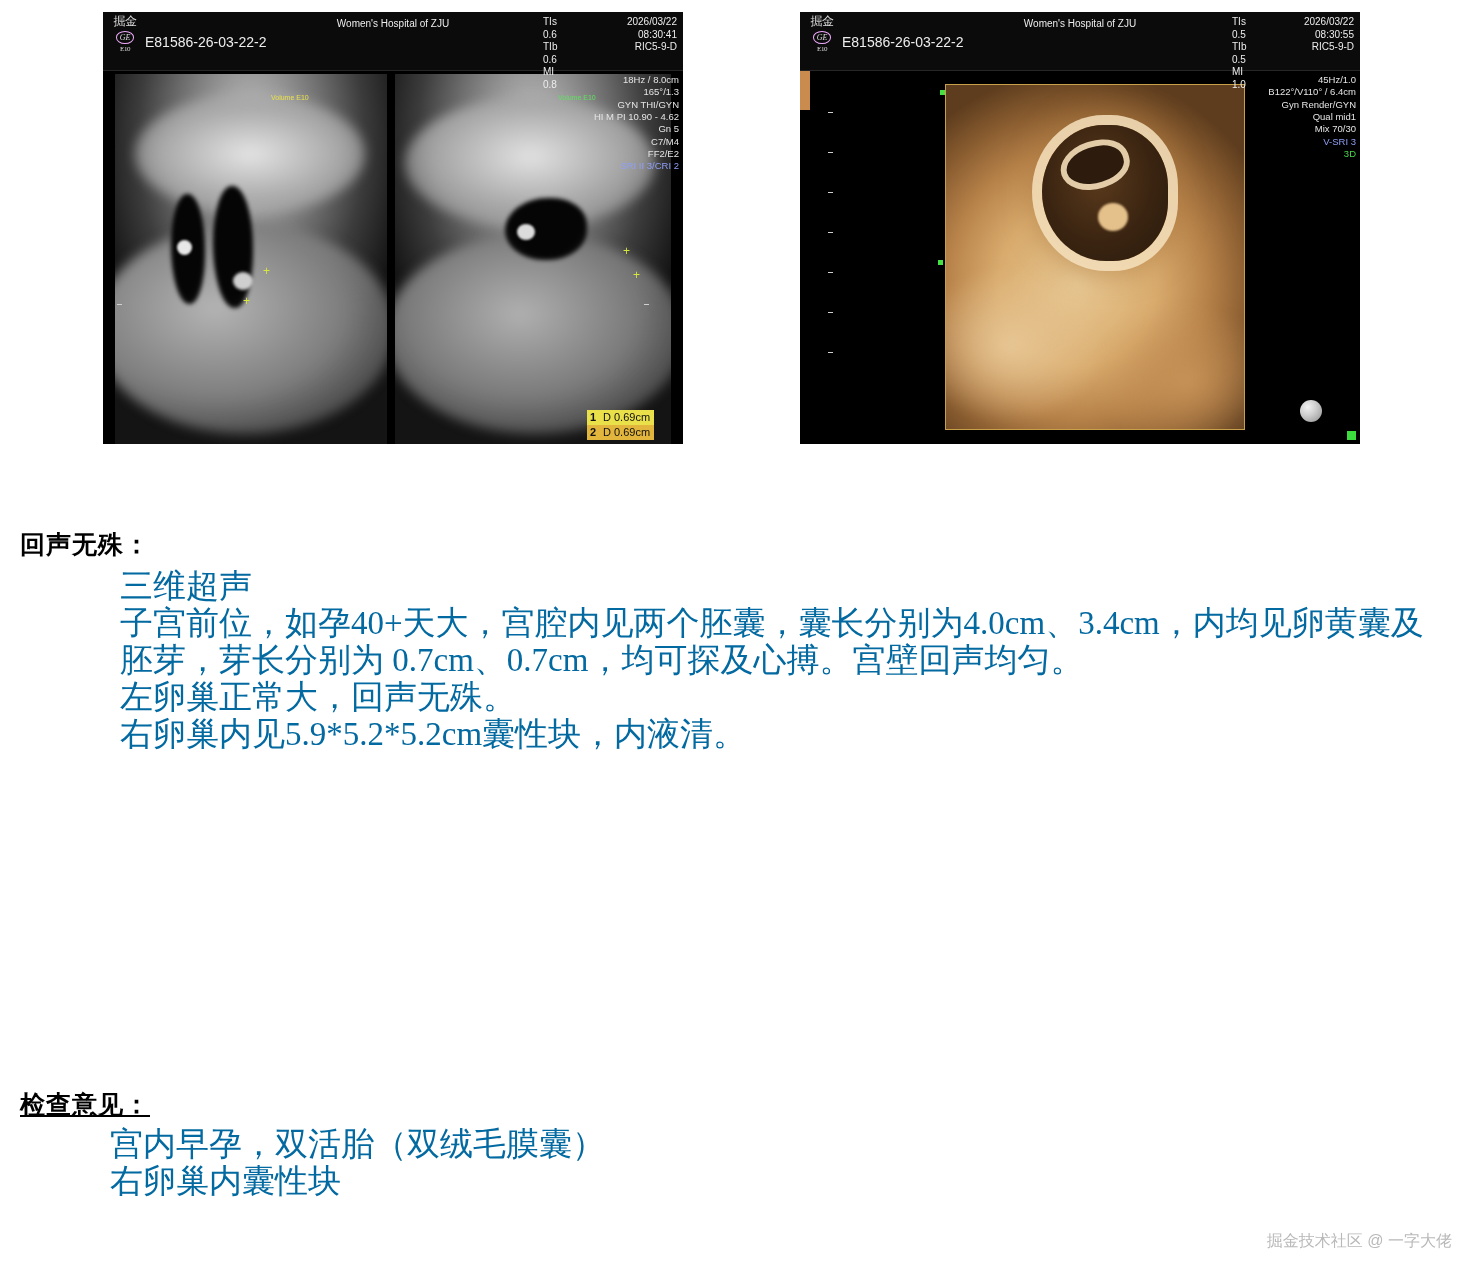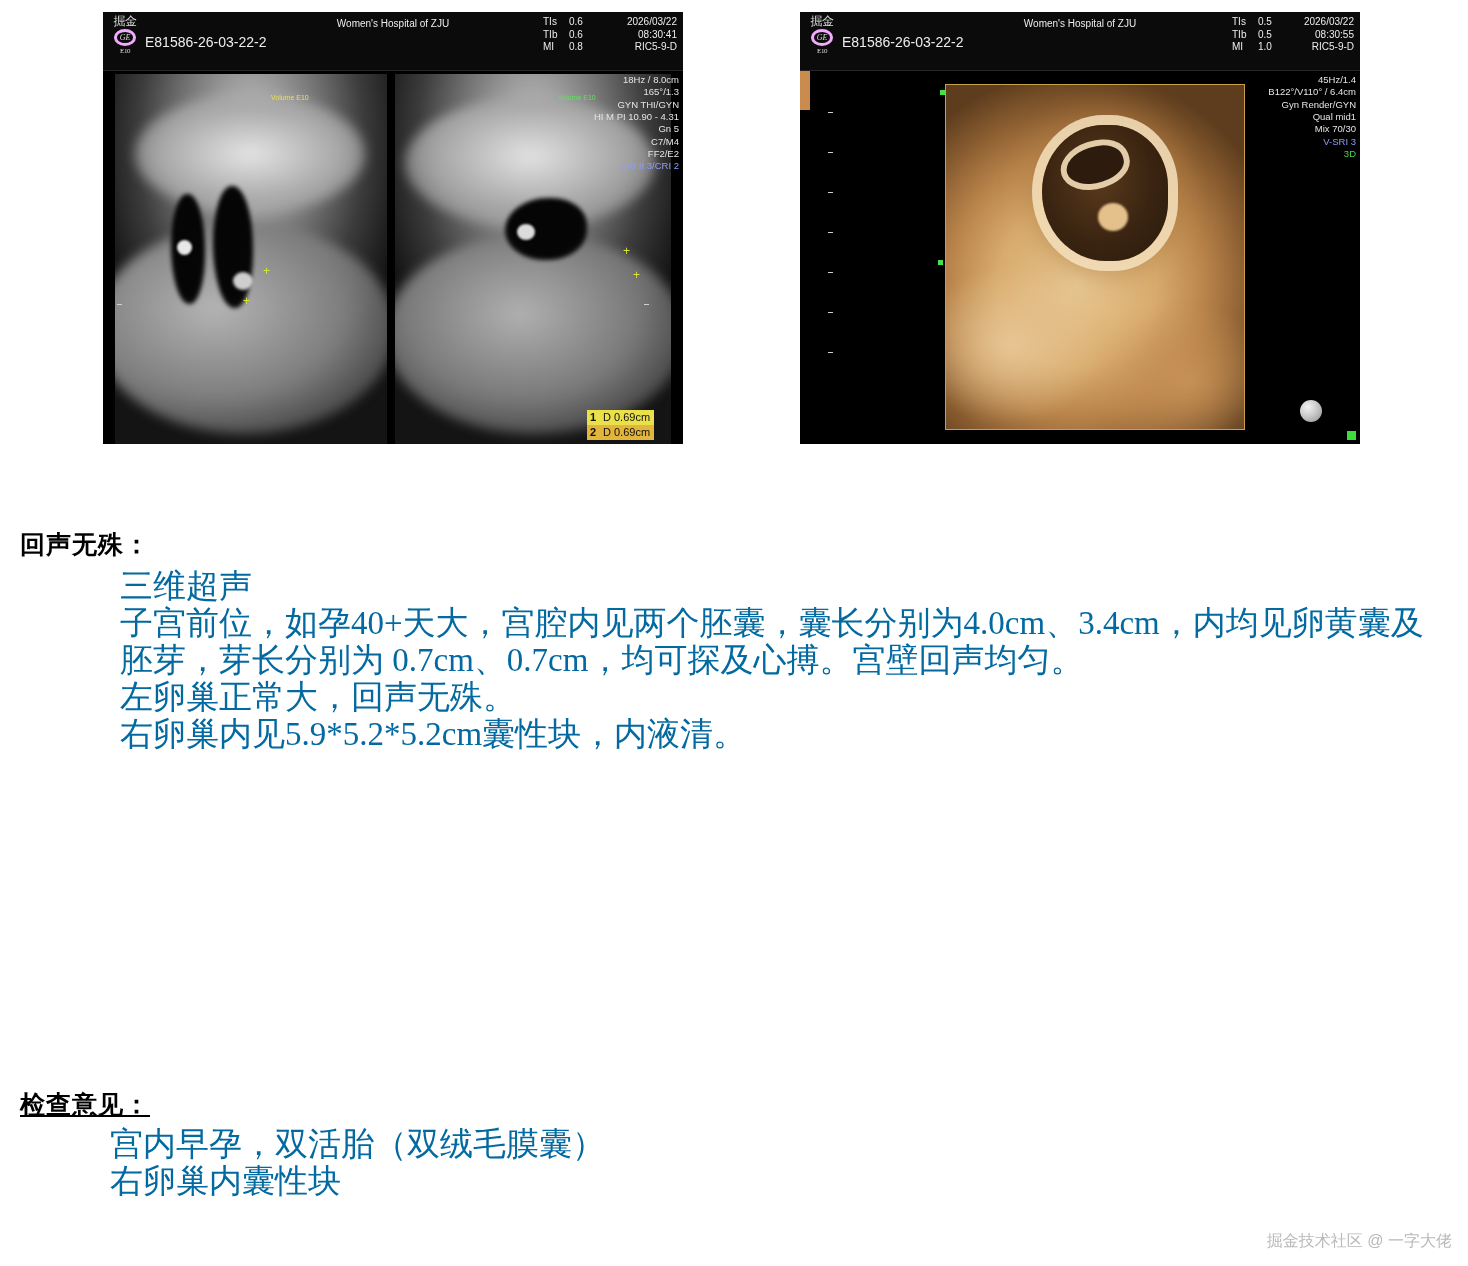--- a/index.html
+++ b/index.html
@@ -58,38 +58,38 @@
     color: #dcdcdc;
   }
   .ge-logo .mark {
     font-size: 12px;
     letter-spacing: -0.5px;
     display: block;
     line-height: 10px;
   }
   .ge-logo .ge {
     display: inline-block;
-    border: 3px solid #f0abfc;
+    border: 1px solid #f0abfc;
     border-radius: 50%;
     font-size: 8px;
     font-style: italic;
     padding: 0 3px;
     line-height: 11px;
     margin-top: 1px;
   }
 
   .tis-block {
     position: absolute;
     top: 4px;
     font-size: 10px;
     font-family: "Liberation Sans", sans-serif;
     color: #ededed;
     line-height: 1.25;
   }
-  .tis-block .row { display: flex; }
+  .tis-block .row { display: flex; flex-direction: column; }
   .tis-block .k { width: 26px; }
   .tis-block .v { width: 26px; }
 
   .date-block {
     position: absolute;
     top: 4px;
     font-size: 10px;
     font-family: "Liberation Sans", sans-serif;
     color: #ededed;
     text-align: right;
@@ -304,21 +304,21 @@
   <div class="date-block" style="right:6px;">
     <div>2026/03/22</div>
     <div>08:30:41</div>
     <div>RIC5-9-D</div>
   </div>
 
   <div class="right-params" style="top:62px;">
     <div>18Hz / 8.0cm</div>
     <div>165°/1.3</div>
     <div>GYN THI/GYN</div>
-    <div>HI M PI 10.90 - 4.31</div>
+    <div>HI M PI 10.90 - 4.62</div>
     <div>Gn  5</div>
     <div>C7/M4</div>
     <div>FF2/E2</div>
     <div class="blue">SRI II 3/CRI 2</div>
   </div>
 
   <div class="vol-tag yellow" style="left:168px; top:82px;">Volume
 E10</div>
   <div class="vol-tag green" style="left:455px; top:82px;">Volume
 E10</div>
@@ -387,21 +387,21 @@
       </div>
   </div>
 
   <div class="date-block" style="right:6px;">
     <div>2026/03/22</div>
     <div>08:30:55</div>
     <div>RIC5-9-D</div>
   </div>
 
   <div class="right-params" style="top:62px;">
-    <div>45Hz/1.4</div>
+    <div>45Hz/1.0</div>
     <div>B122°/V110° / 6.4cm</div>
     <div>Gyn Render/GYN</div>
     <div>Qual mid1</div>
     <div>Mix 70/30</div>
     <div class="blue">V-SRI 3</div>
     <div class="green">3D</div>
   </div>
 </div>
 
 <div class="report">

